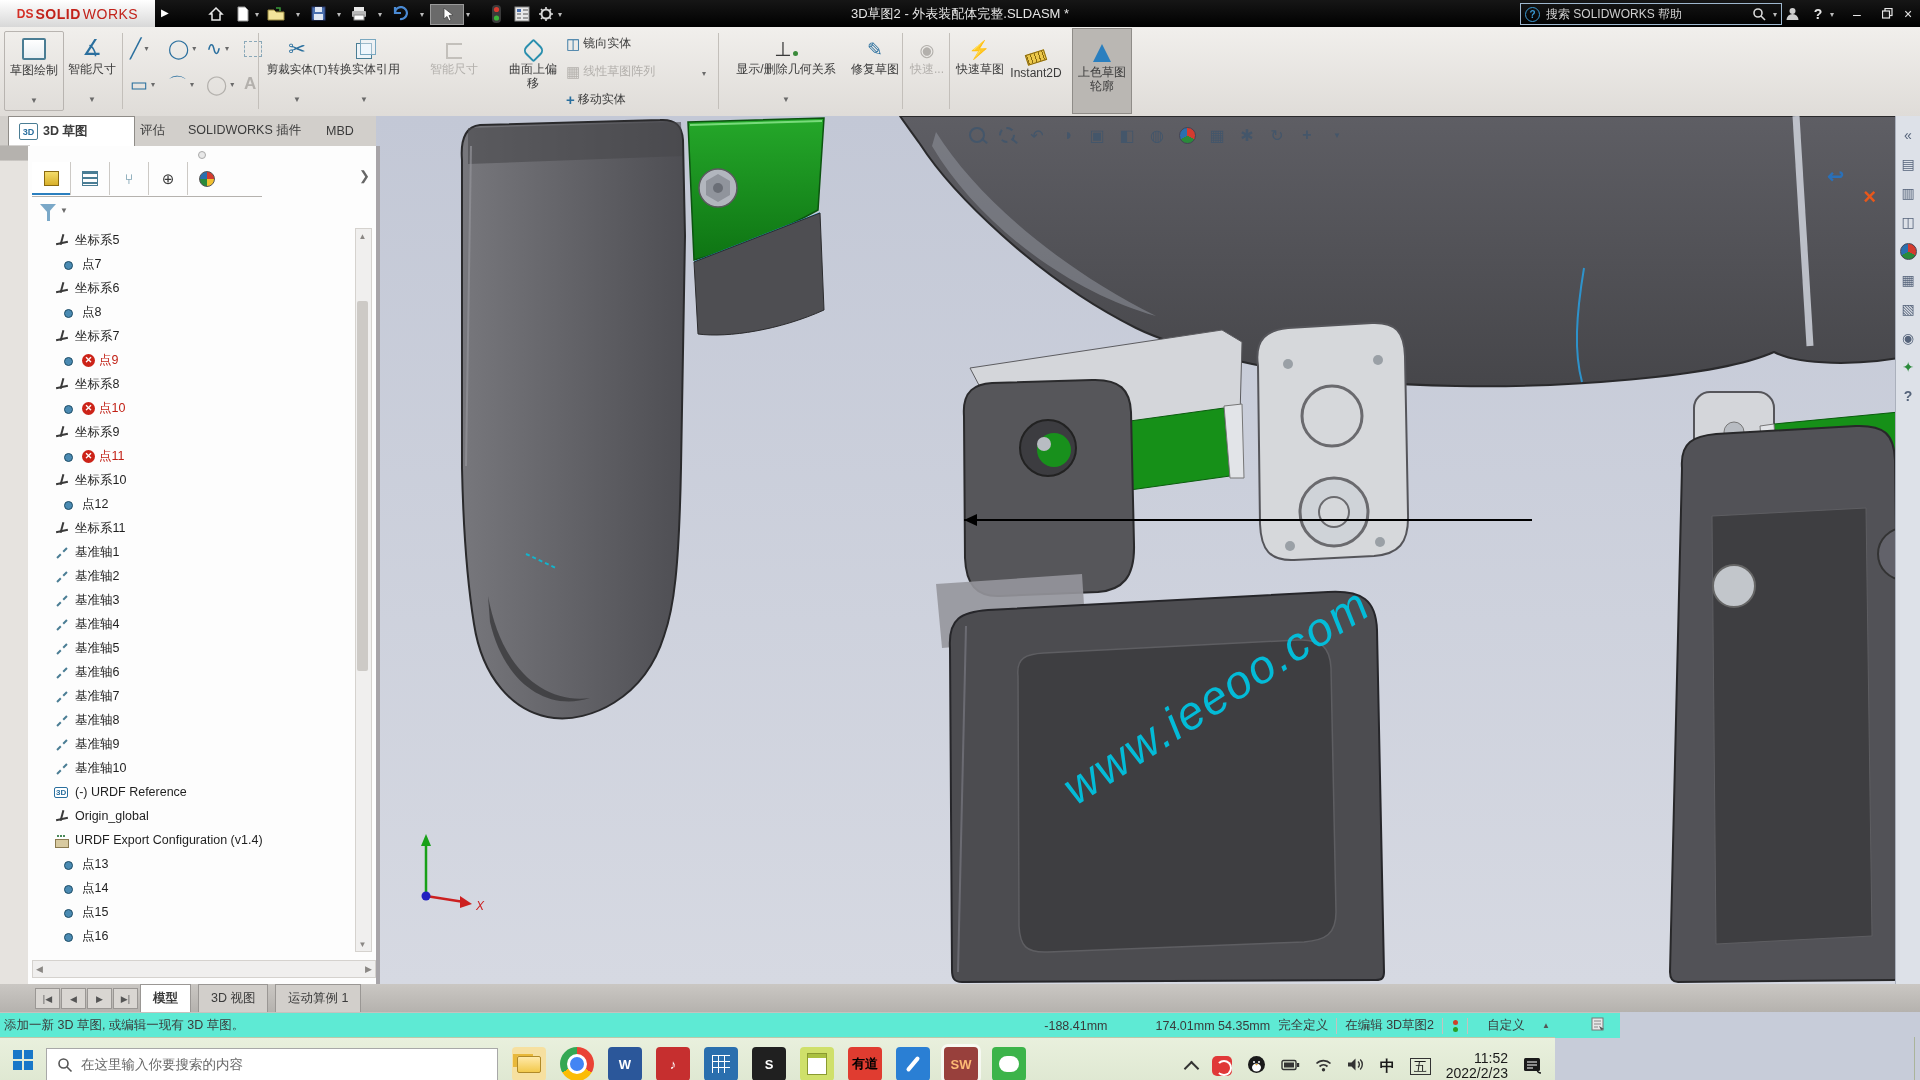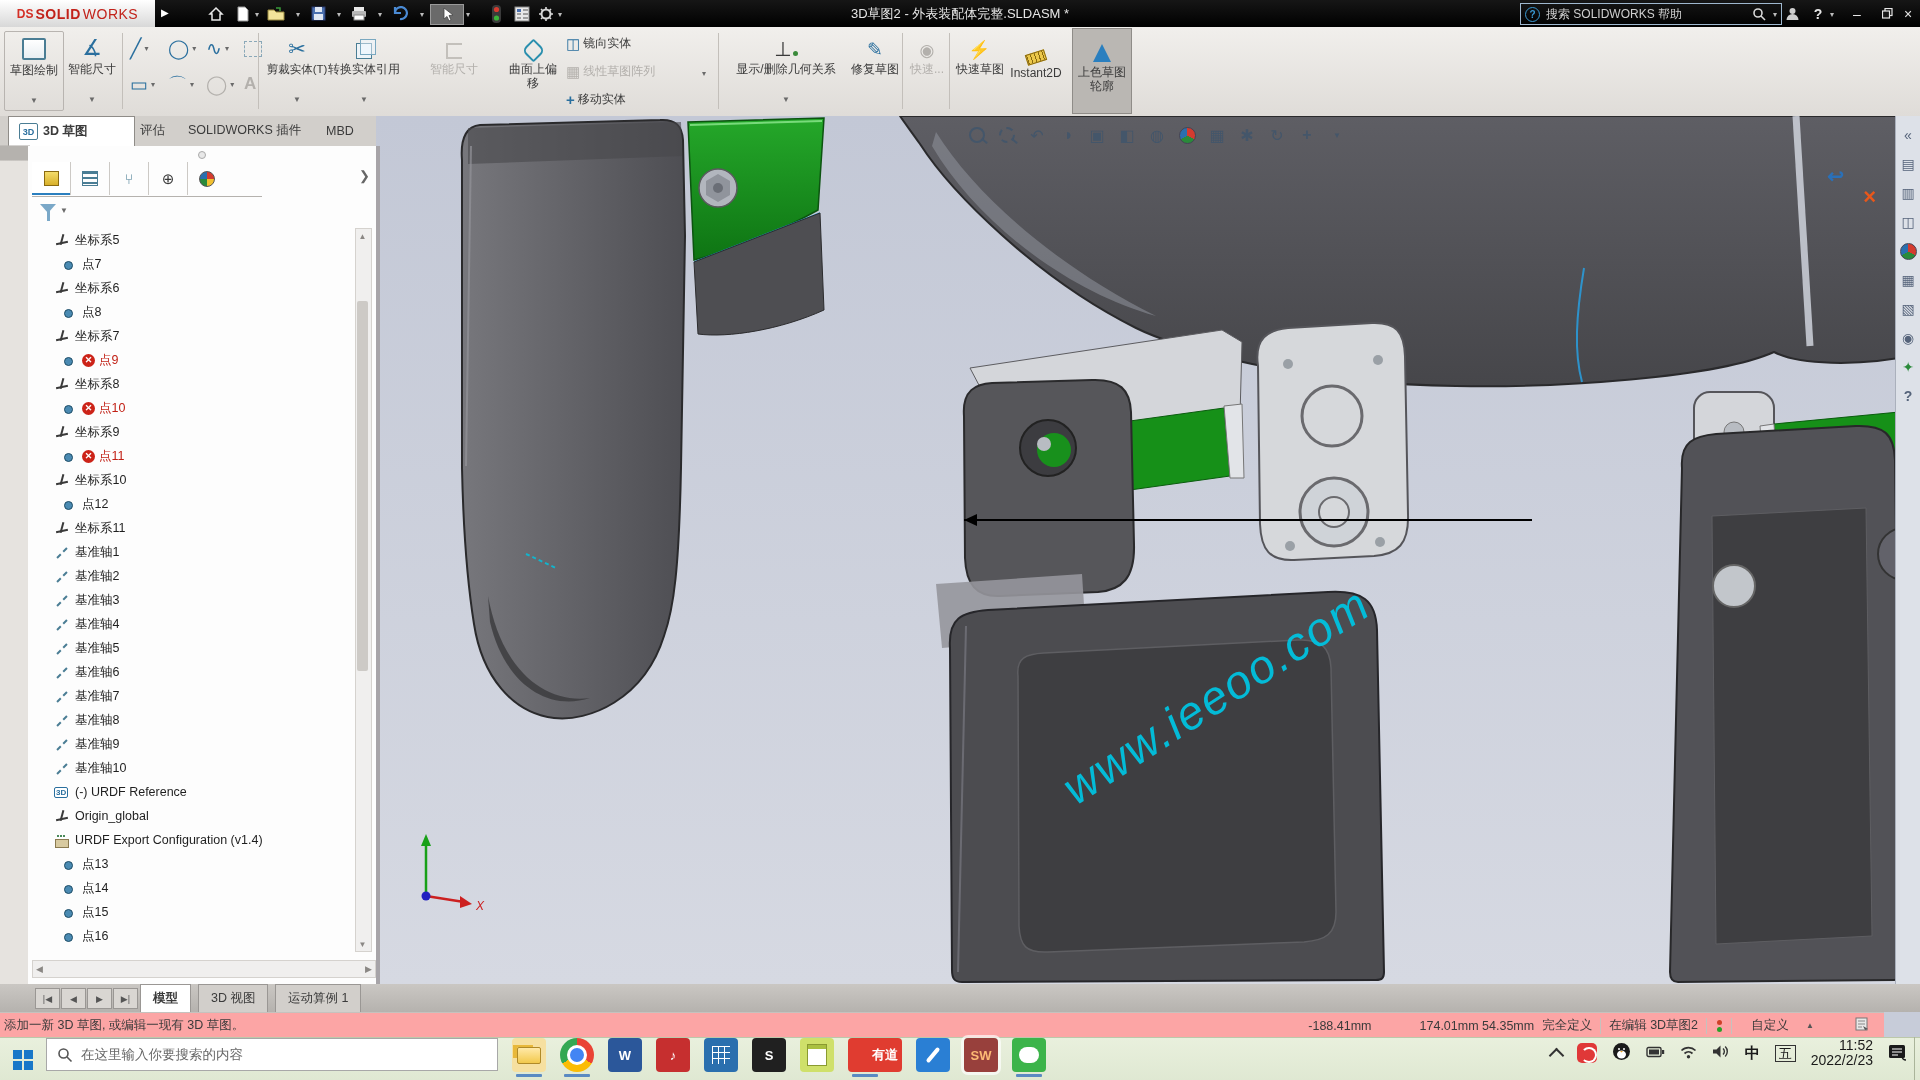--- a/index.html
+++ b/index.html
@@ -98,27 +98,27 @@
   .rightstrip{position:absolute;right:0;top:116px;width:24px;height:868px;background:#dde1e8;border-left:1px solid #aab0bc}
   .rsic{width:20px;height:20px;margin:9px auto;display:flex;align-items:center;justify-content:center;color:#55637a;font-size:14px}
   
   .doctabs{position:absolute;left:0;top:984px;width:1920px;height:28px;background:linear-gradient(#cac7c3,#b5b2ae)}
   .navbox{position:absolute;left:35px;top:4px;display:flex;gap:1px}
   .navbtn{width:23px;height:19px;background:#d9d6d2;border:1px solid #9a9794;color:#555;font-size:9px;display:flex;align-items:center;justify-content:center}
   .dtab{position:absolute;top:0;height:27px;display:flex;align-items:center;padding:0 12px;background:#d2cfcb;
     border:1px solid #9a9794;border-bottom:none;color:#3b3b3b;font-size:12.5px}
   .dtab.active{background:#fff;font-weight:bold}
   
-  .statusbar{position:absolute;left:0;top:1012px;width:1884px;height:25px;background:#fca5a5;border-top:1px solid #c5c2be;
+  .statusbar{position:absolute;left:0;top:1012px;width:1620px;height:25px;background:#5eead4;border-top:1px solid #c5c2be;
     display:flex;align-items:center;font-size:12.5px;color:#3b3b3b}
   .sdiv{width:1px;height:16px;background:#c5c2be;margin:0 8px}
   .traffic{width:8px;height:16px;display:flex;flex-direction:column;align-items:center;justify-content:center;gap:2px}
   .traffic i{width:5px;height:5px;border-radius:50%}
   
-  .taskbar{position:absolute;left:0;top:1037px;width:1920px;height:43px;background:linear-gradient(#e9f0dd,#dfe8d2);border-top:1px solid #bcc8aa;display:flex;align-items:flex-start}
+  .taskbar{position:absolute;left:0;top:1037px;width:1555px;height:43px;background:linear-gradient(#e9f0dd,#dfe8d2);border-top:1px solid #bcc8aa;display:flex;align-items:flex-end}
   .startbtn{width:46px;height:43px;display:flex;align-items:center;justify-content:center}
   .tsearch{width:430px;height:31px;background:#fff;border:1px solid #a8a8a8;display:flex;align-items:center;gap:8px;padding:0 10px;color:#666;font-size:13.5px}
   .apps{display:flex;margin-left:14px;gap:14px}
   .app{width:34px;height:34px;border-radius:4px;display:flex;align-items:center;justify-content:center;
     font-weight:bold;font-size:13px;position:relative}
   .app.running::after{content:"";position:absolute;left:4px;bottom:-5px;width:26px;height:3px;background:#5a8ac2;border-radius:1px}
   .app.active{box-shadow:0 0 0 3px rgba(255,255,255,.65), inset 0 0 0 40px rgba(255,255,255,.12)}
   .app.chrome{background:conic-gradient(#ea4335 0 120deg,#fbbc05 0 240deg,#34a853 0);border-radius:50%}
   .app.chrome::before{content:"";position:absolute;width:14px;height:14px;border-radius:50%;background:#4285f4;border:3px solid #fff}
   .app.explorer::before{content:"";width:22px;height:15px;background:linear-gradient(#ffe9a8,#f2c94c);border:1px solid #b08a28;border-radius:2px;box-shadow:-6px -4px 0 -2px #e8b83a}
@@ -821,21 +821,21 @@
         </span>
 
         <span class="app s-tool" style="background: rgb(32, 32, 32); color: rgb(255, 255, 255);">
           <span>S</span>
         </span>
 
         <span class="app notes" style="background: rgb(207, 224, 106); color: rgb(74, 90, 16);">
           <span></span>
         </span>
 
-        <span class="app running youdao" style="background: rgb(224, 60, 48); color: #ffffff; padding-left: 20px;">
+        <span class="app running youdao" style="background: rgb(224, 60, 48); color: #000000;">
           <span>有道</span>
         </span>
 
         <span class="app pen-tool" style="background: rgb(42, 127, 212); color: rgb(255, 255, 255);">
           <span></span>
         </span>
 
         <span class="app active solidworks" style="background: rgb(138, 38, 34); color: #fdba74;">
           <span>SW</span>
         </span>

